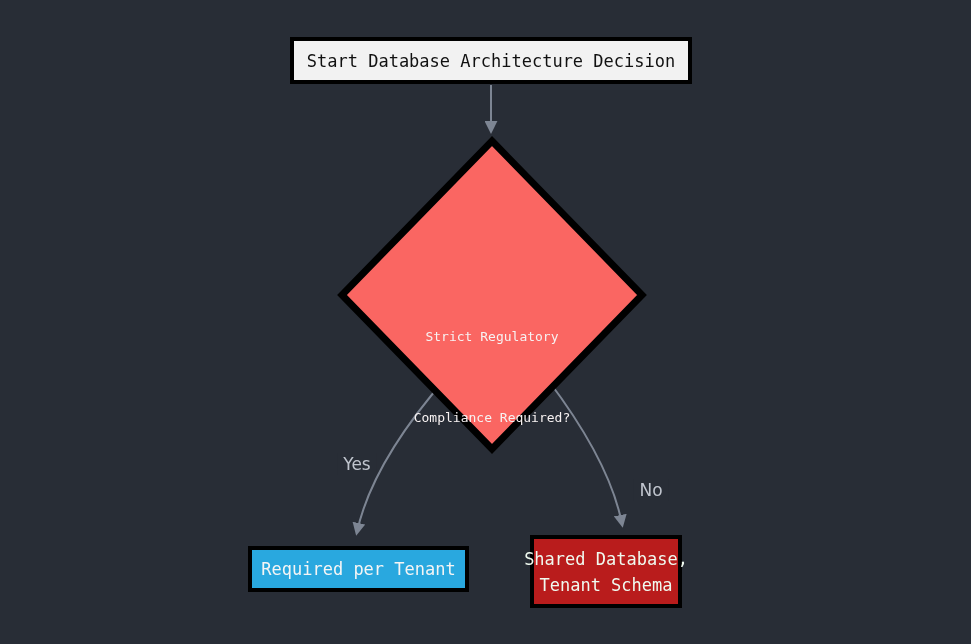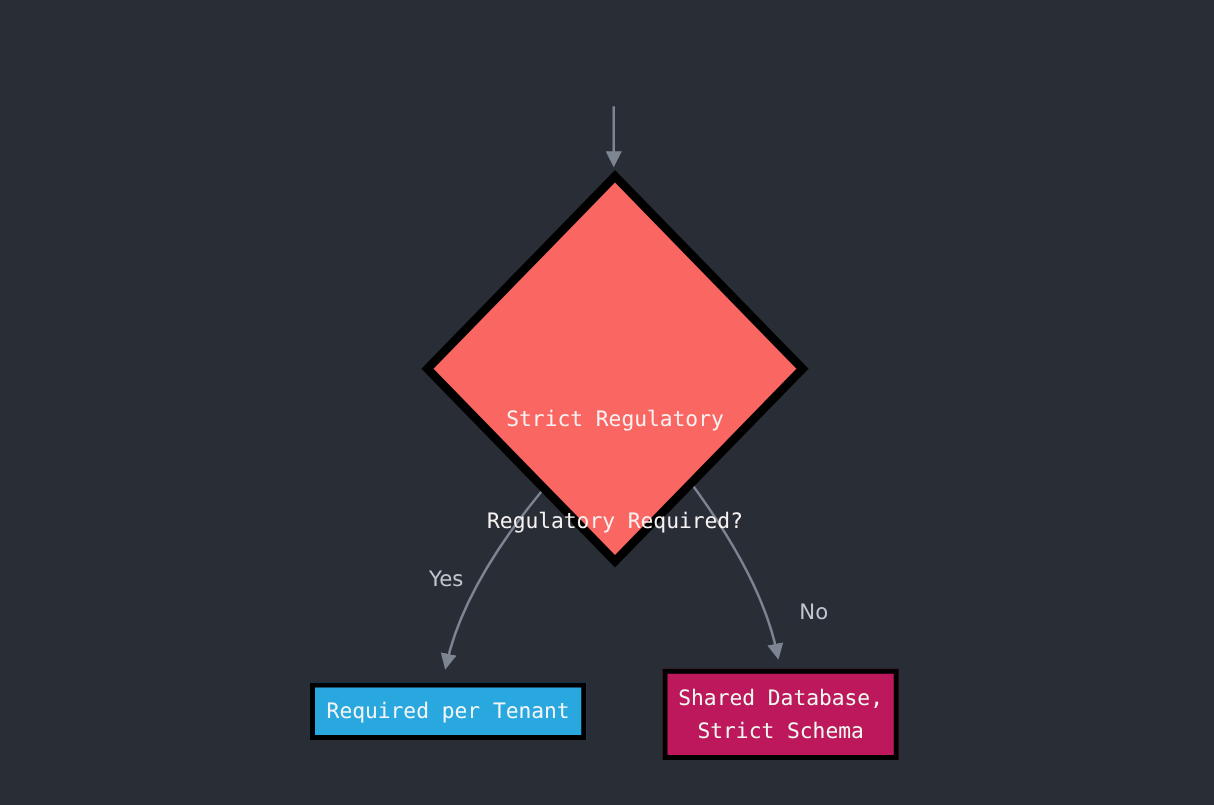--- a/index.html
+++ b/index.html
@@ -46,34 +46,34 @@
     left: 248px;
     top: 546px;
     width: 221px;
     height: 46px;
     background: #29a8df;
     color: #f5f5f5;
   }
   .node-shared-db {
     left: 530px;
     top: 535px;
-    width: 189px;
+    width: 152px;
     height: 73px;
-    background: #be185d;
+    background: #b91c1c;
     color: #f0faf0;
     flex-direction: column;
   }
   .decision-label {
     position: absolute;
     left: 342px;
     top: 269px;
     width: 300px;
     text-align: center;
     color: #f7f2f2;
-    font-size: 17px;
+    font-size: 13px;
     line-height: 27px;
     white-space: pre;
   }
   .edge-label {
     position: absolute;
     transform: translate(-50%, -50%);
     background: #282d36;
     color: #c0c5ce;
     font-family: "DejaVu Sans", "Liberation Sans", sans-serif;
     font-size: 17px;
@@ -96,36 +96,39 @@
 
     <path d="M 491 85 L 491 130" fill="none" stroke="#7d8593" stroke-width="2" marker-end="url(#arrowhead)"></path>
 
     <path d="M 446 378 Q 372 463 357 532" fill="none" stroke="#7d8593" stroke-width="2" marker-end="url(#arrowhead)"></path>
 
     <path d="M 548 380 Q 610 462 622 524" fill="none" stroke="#7d8593" stroke-width="2" marker-end="url(#arrowhead)"></path>
 
     <polygon points="492,141 642,295 492,449 342,295" fill="#fa6662" stroke="#000000" stroke-width="7"></polygon>
   </svg>
 
+  <div class="node node-start">
+    <span>Start Database Architecture Decision</span>
+  </div>
 
   <div class="decision-label">
     <div>Strict Regulatory</div>
-    <div>Regulatory Required?</div>
+    <div>Compliance Required?</div>
   </div>
 
   <div class="edge-label edge-label-yes">
     <span>Yes</span>
   </div>
 
   <div class="edge-label edge-label-no">
     <span>No</span>
   </div>
 
   <div class="node node-db-per-tenant">
     <span>Required per Tenant</span>
   </div>
 
   <div class="node node-shared-db">
     <div>Shared Database,</div>
-    <div>Strict Schema</div>
+    <div>Tenant Schema</div>
   </div>
 
 </div>
 
 </body></html>

